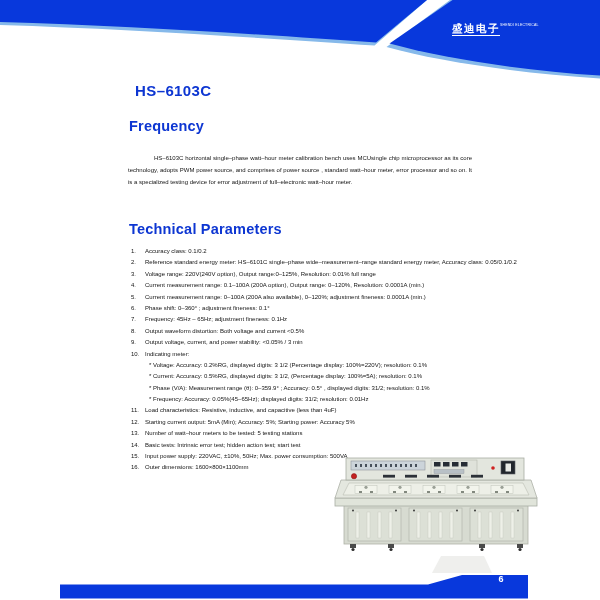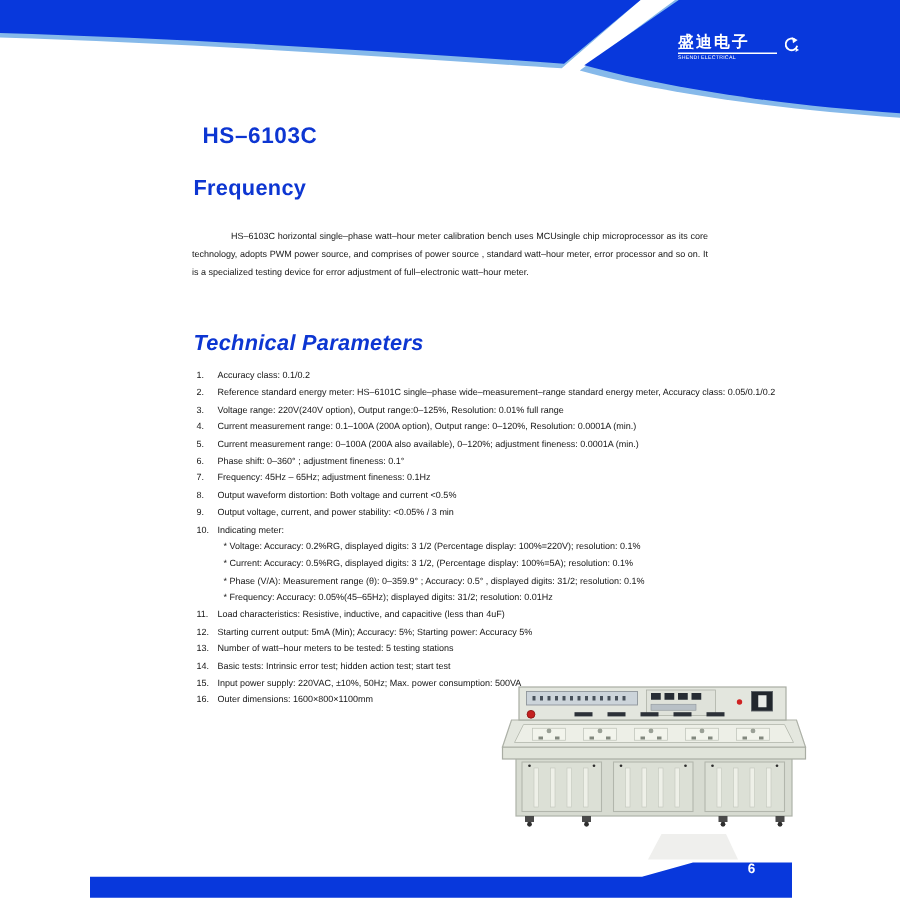--- a/index.html
+++ b/index.html
@@ -7,38 +7,38 @@
     position:relative;width:600px;height:600px;background:#ffffff;overflow:hidden;
     font-family:"Liberation Sans",sans-serif;color:#111;
   }
   svg{display:block;}
 
   
   #header-svg{position:absolute;top:0;left:0;}
   .logo{
     position:absolute;left:452px;top:22px;width:82px;display:flex;align-items:flex-start;gap:3px;
   }
-  .logo-txt{display:flex;flex-direction:column;}
+  .logo-txt{display:flex;flex-direction:row;}
   .logo-cn{
     font-size:10.5px;font-weight:bold;color:#fff;letter-spacing:1.5px;white-space:nowrap;
     border-bottom:1.2px solid #fff;padding-bottom:1px;line-height:12px;
   }
   .logo-en{
     font-size:6px;color:#fff;white-space:nowrap;letter-spacing:.3px;
     transform:scale(.58);transform-origin:left top;margin-top:1px;
   }
   .model-title{
     position:absolute;left:135px;top:82px;
     font-size:15px;font-weight:bold;color:#0d36d2;letter-spacing:.4px;
   }
   .section-heading{
     position:absolute;font-size:14.5px;font-weight:bold;color:#0d36d2;letter-spacing:.2px;
   }
   #overview-heading{left:129px;top:118px;}
-  #technical-heading{left:129px;top:221px;font-style:italic;}
+  #technical-heading{left:129px;top:221px;}
   .overview-body{
     position:absolute;left:128px;top:146px;width:344px;
     font-size:6px;line-height:12px;text-align:justify;text-indent:26px;color:#151515;
   }
   .tp-list{position:absolute;left:131px;top:248px;width:402px;}
   .tp-row{display:flex;font-size:6px;line-height:6.6px;margin-bottom:4.8px;color:#151515;}
   .tp-num{width:14px;flex:none;}
   .tp-row.sub{padding-left:18px;}
   .product{position:absolute;left:333px;top:452px;width:210px;height:126px;}
   #footer-svg{position:absolute;left:0;top:570px;}

